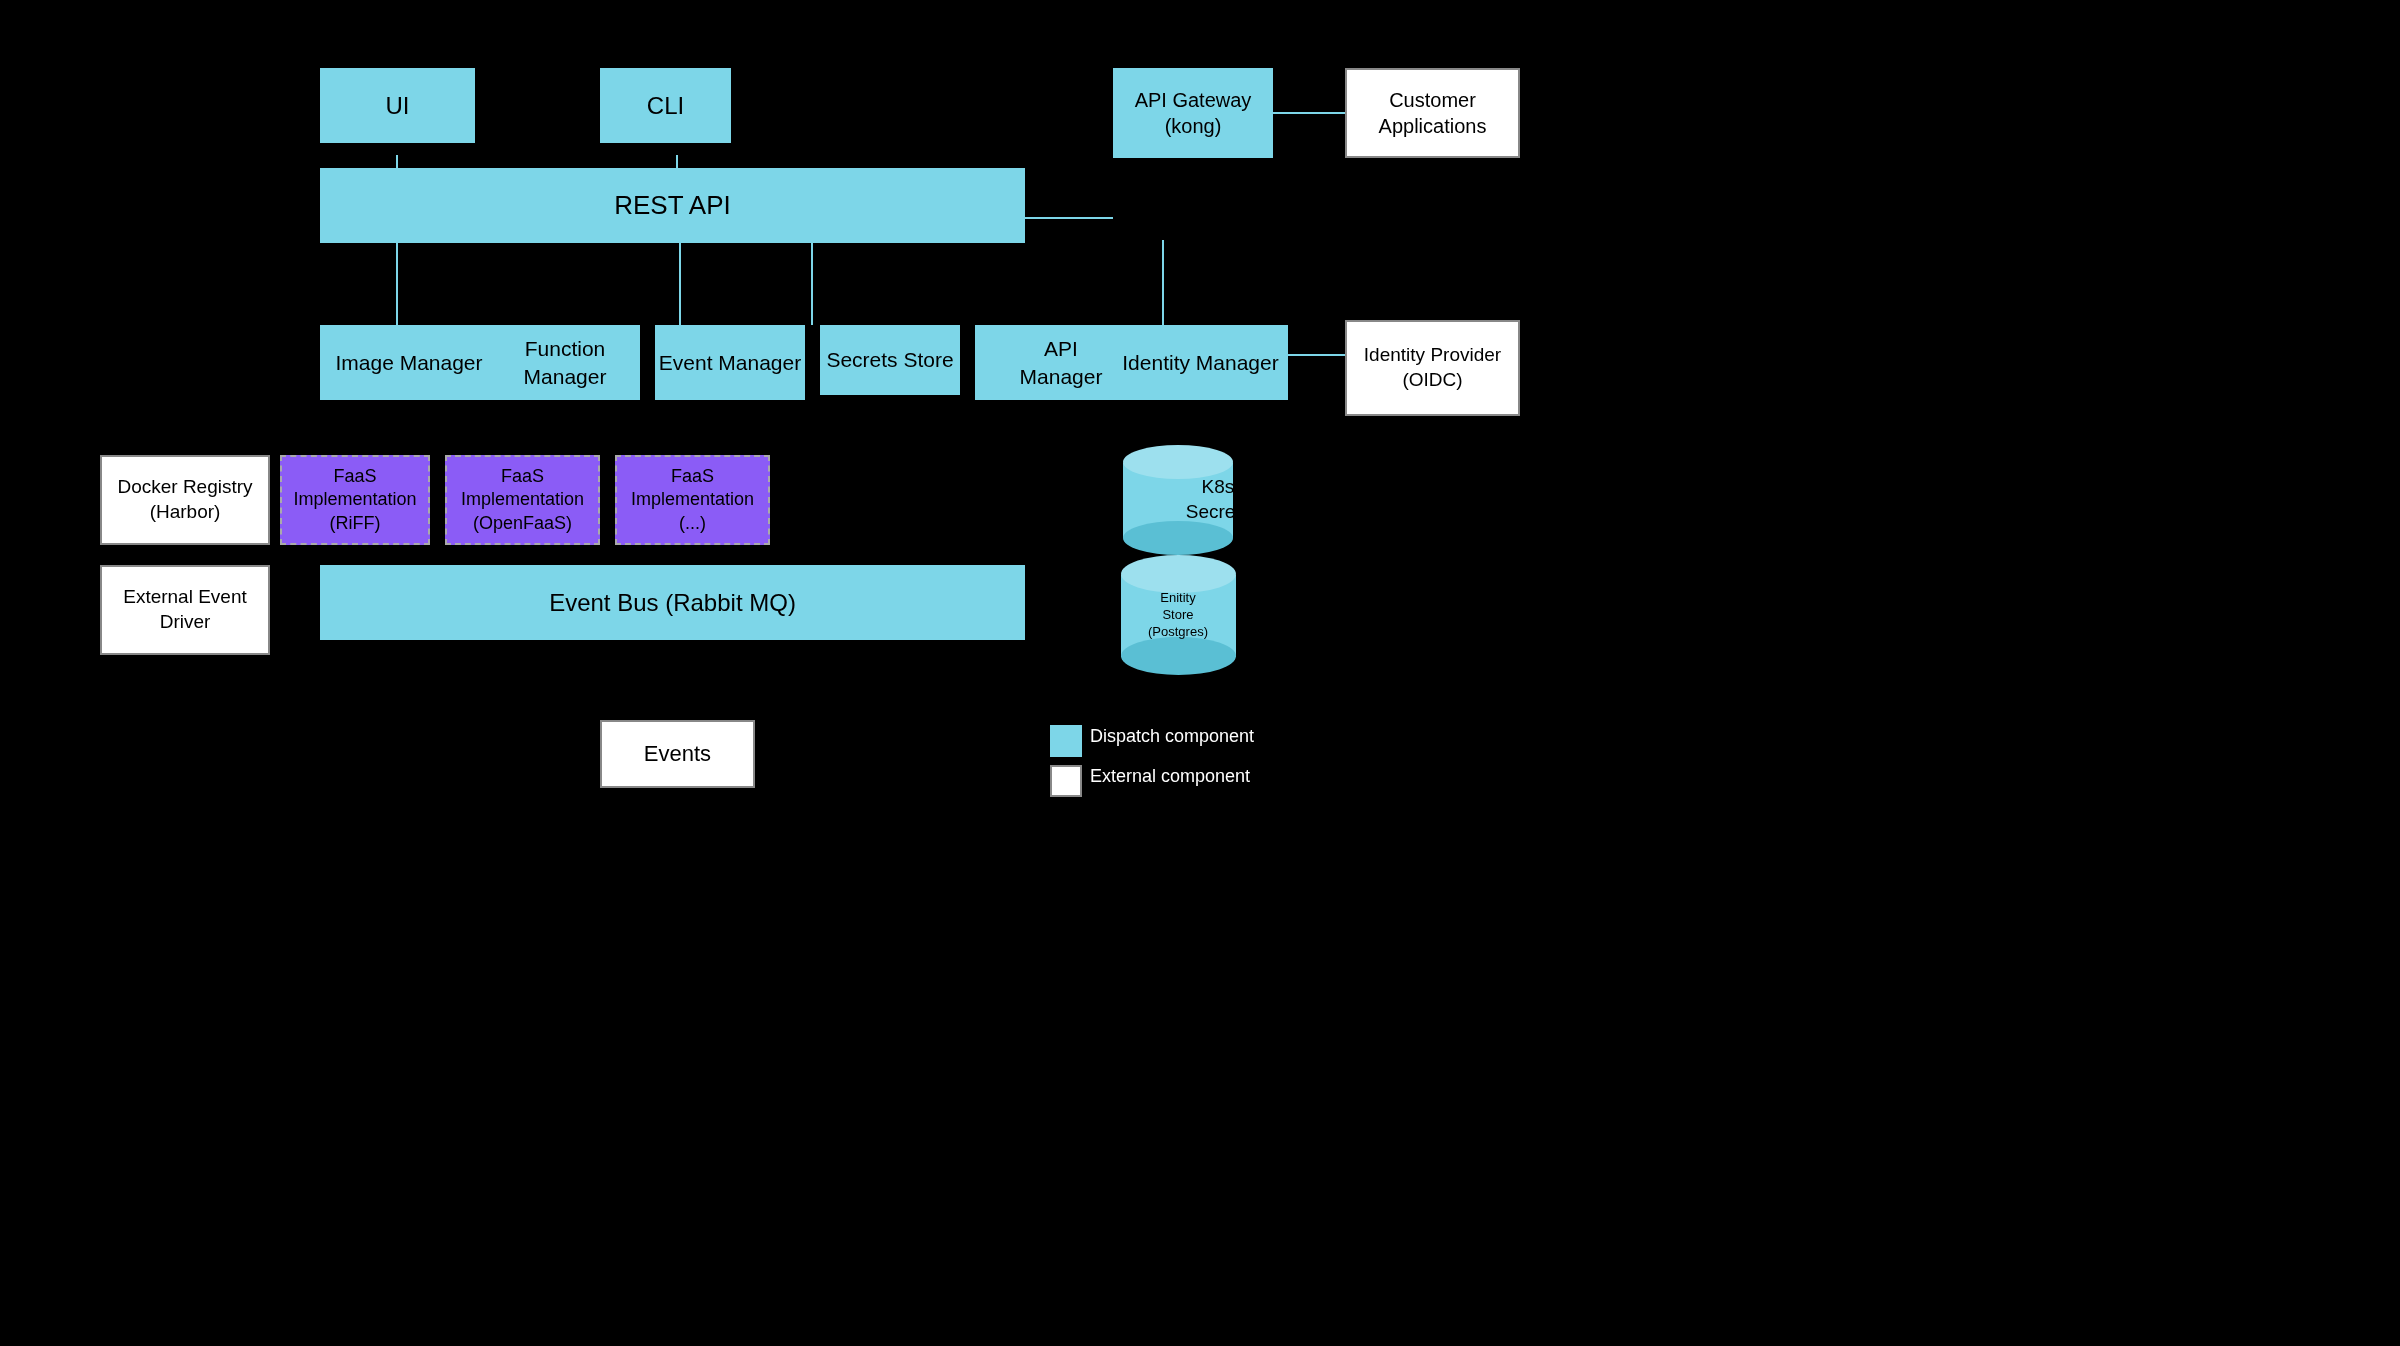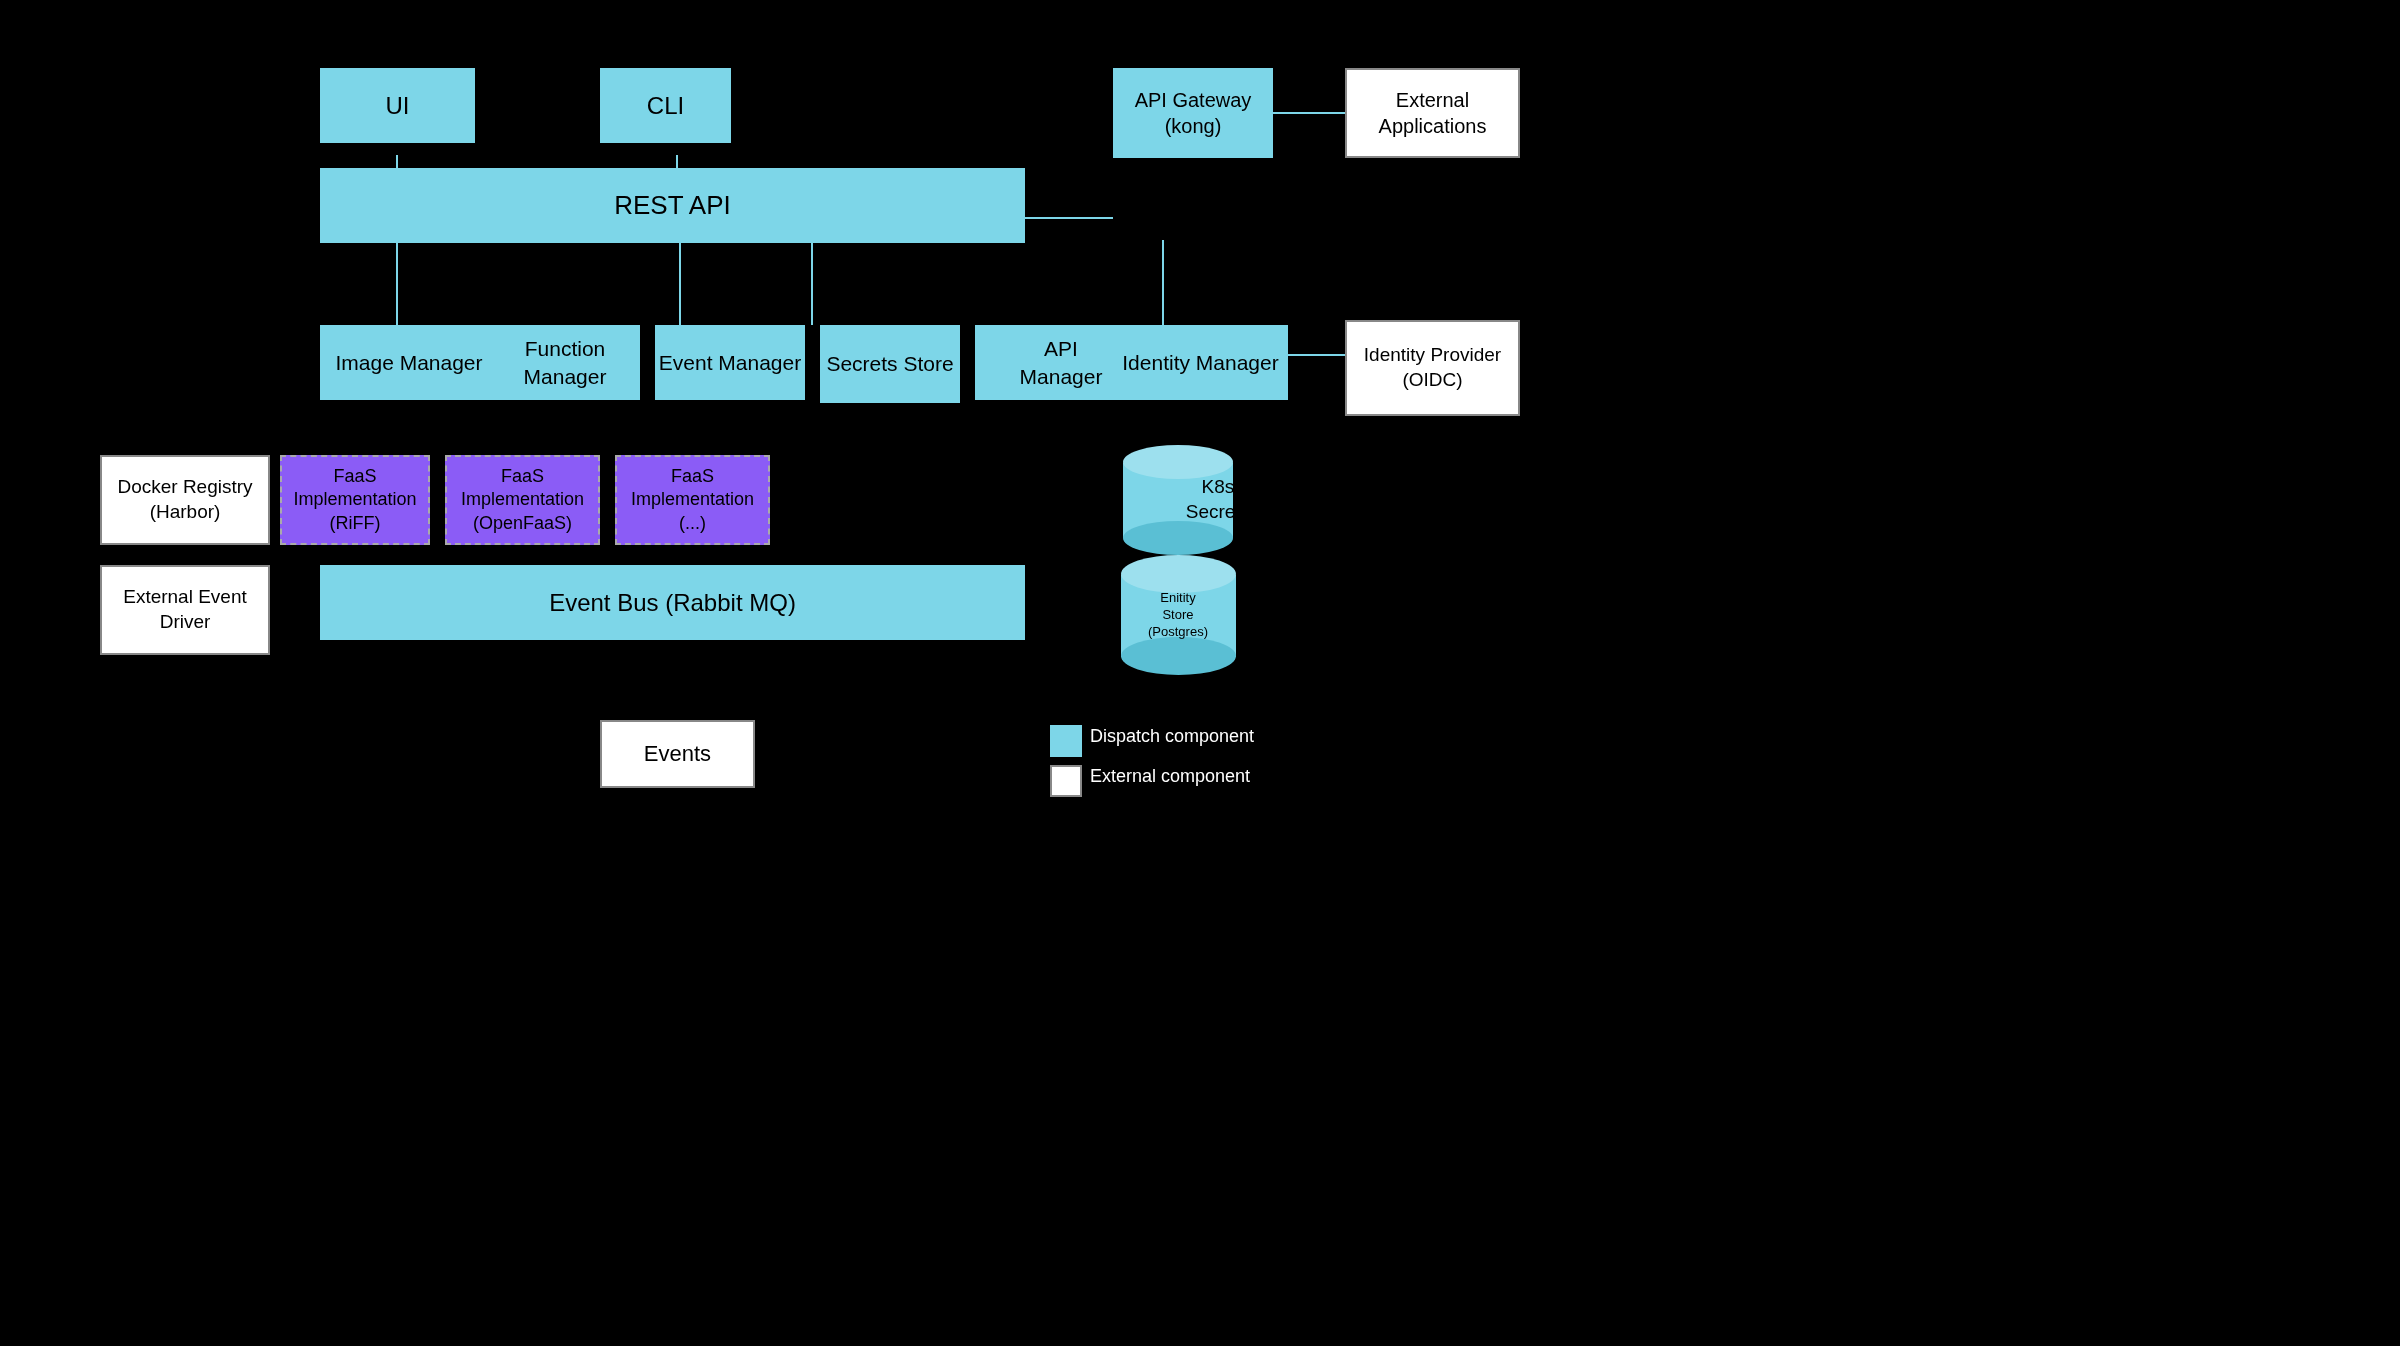--- a/index.html
+++ b/index.html
@@ -98,30 +98,30 @@
 </svg>
 
 <div class="box blue" style="left:320px; top:68px; width:155px; height:75px; font-size:24px;">UI</div>
 
 <div class="box blue" style="left:600px; top:68px; width:131px; height:75px; font-size:24px;">CLI</div>
 
 <div class="box blue" style="left:320px; top:168px; width:705px; height:75px; font-size:26px;">REST API</div>
 
 <div class="box blue" style="left:1113px; top:68px; width:160px; height:90px; font-size:20px; text-align:center; line-height:1.3;">API Gateway<br>(kong)</div>
 
-<div class="box white" style="left:1345px; top:68px; width:175px; height:90px; font-size:20px; text-align:center; line-height:1.3;">External
+<div class="box white" style="left:1345px; top:68px; width:175px; height:90px; font-size:20px; text-align:center; line-height:1.3;">Customer
 Applications</div>
 
 <div class="box blue" style="left:320px; top:325px; width:178px; height:75px; font-size:21px;">Image Manager</div>
 
 <div class="box blue" style="left:490px; top:325px; width:150px; height:75px; font-size:21px; text-align:center; line-height:1.3;">Function<br>Manager</div>
 
 <div class="box blue" style="left:655px; top:325px; width:150px; height:75px; font-size:21px;">Event Manager</div>
 
-<div class="box blue" style="left:820px; top:325px; width:140px; height:78px; font-size:21px;">Secrets Store</div>
+<div class="box blue" style="left:820px; top:325px; width:140px; height:70px; font-size:21px;">Secrets Store</div>
 
 <div class="box blue" style="left:975px; top:325px; width:140px; height:75px; font-size:21px;padding-left:32px;">API Manager</div>
 
 <div class="box blue" style="left:1113px; top:325px; width:175px; height:75px; font-size:21px;">Identity Manager</div>
 
 <div class="box white" style="left:1345px; top:320px; width:175px; height:96px; font-size:19px; text-align:center; line-height:1.3;">Identity Provider<br>(OIDC)</div>
 
 <div class="box white" style="left:100px; top:455px; width:170px; height:90px; font-size:19px; text-align:center; line-height:1.3;">Docker Registry<br>(Harbor)</div>
 
 <div class="box dashed-blue" style="left:280px; top:455px; width:150px; height:90px; font-size:18px; text-align:center; line-height:1.3;">FaaS<br>Implementation<br>(RiFF)</div>

